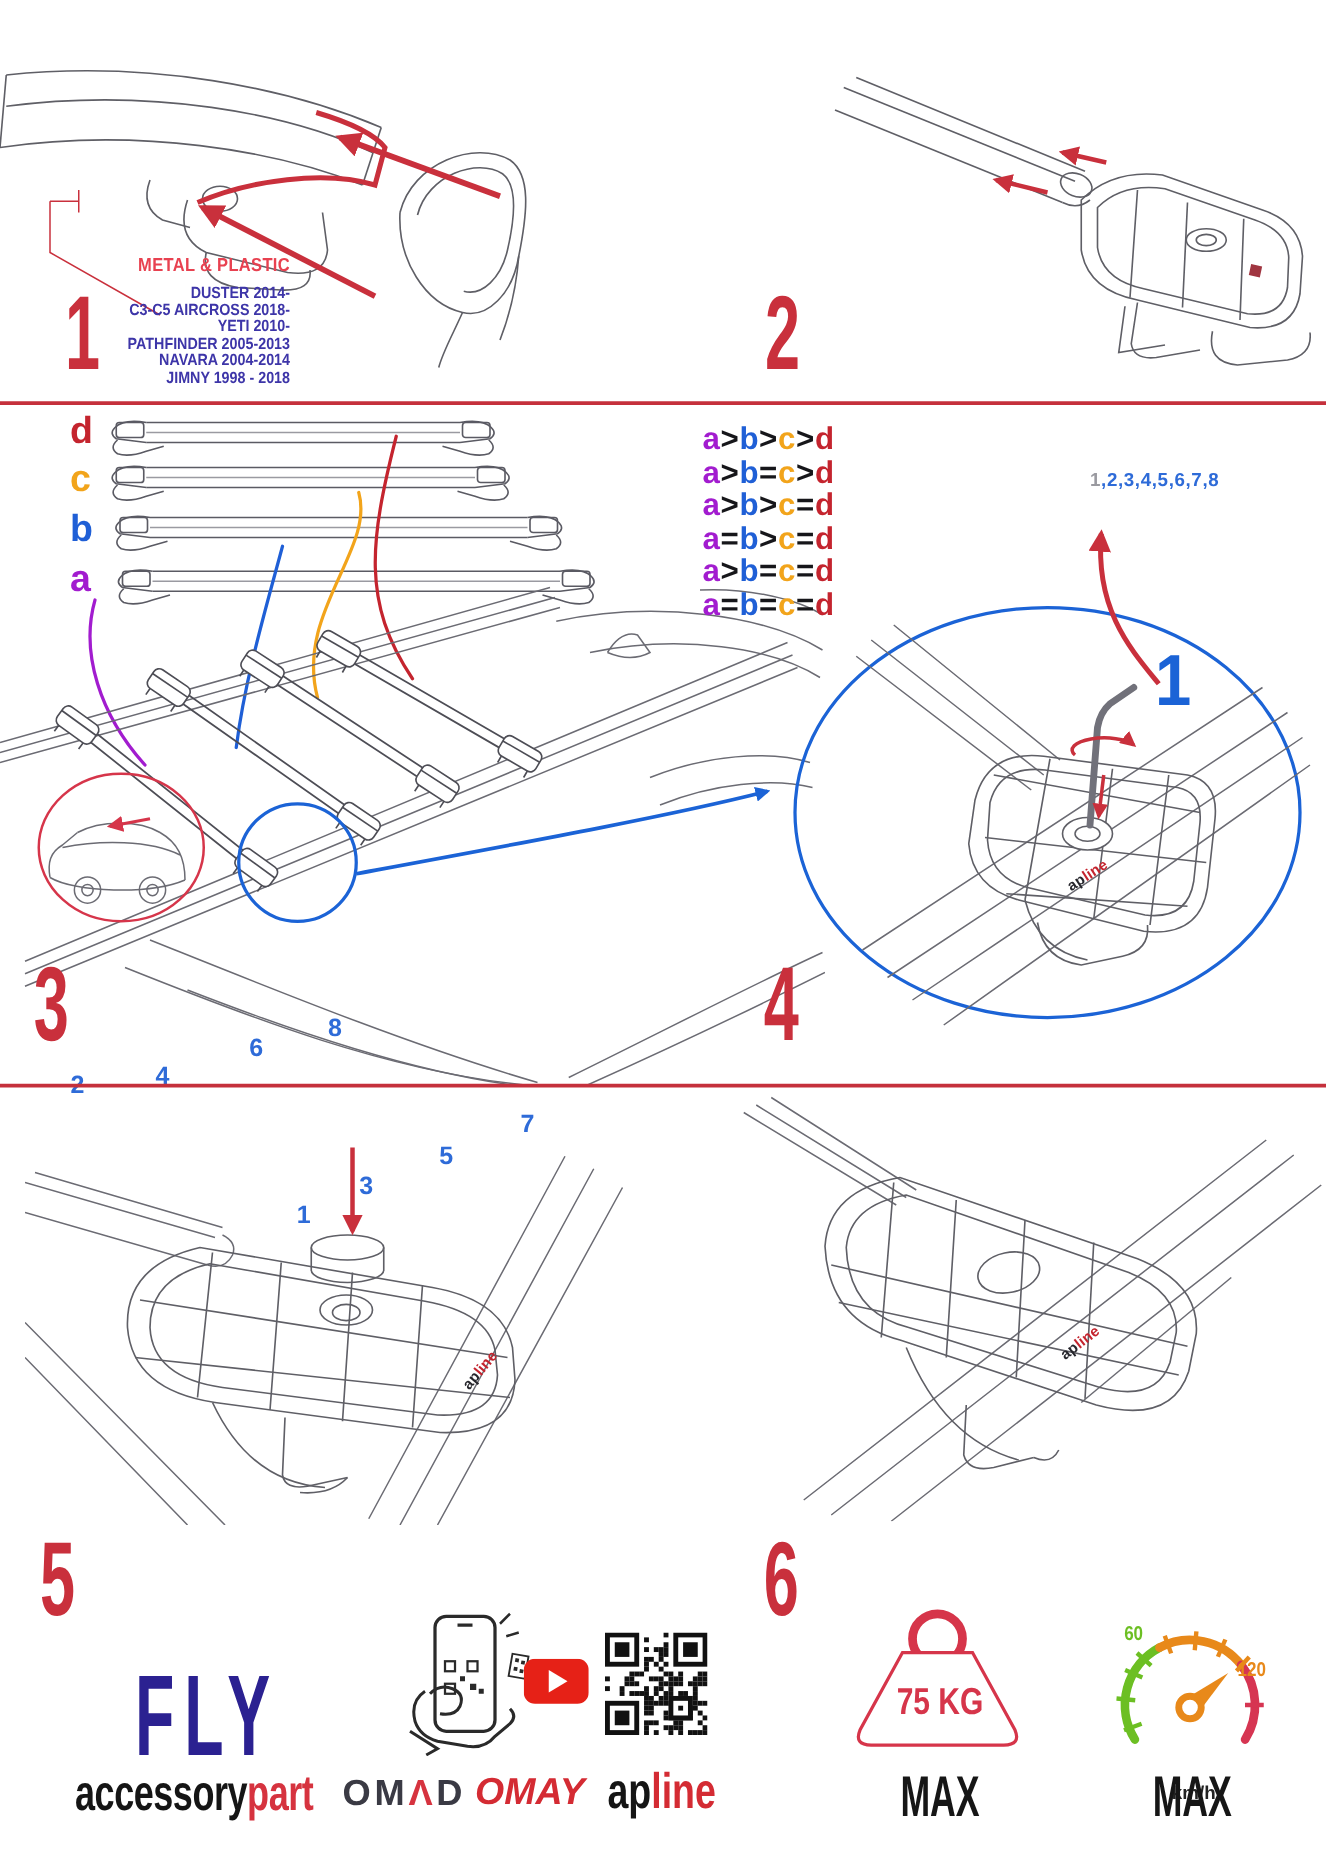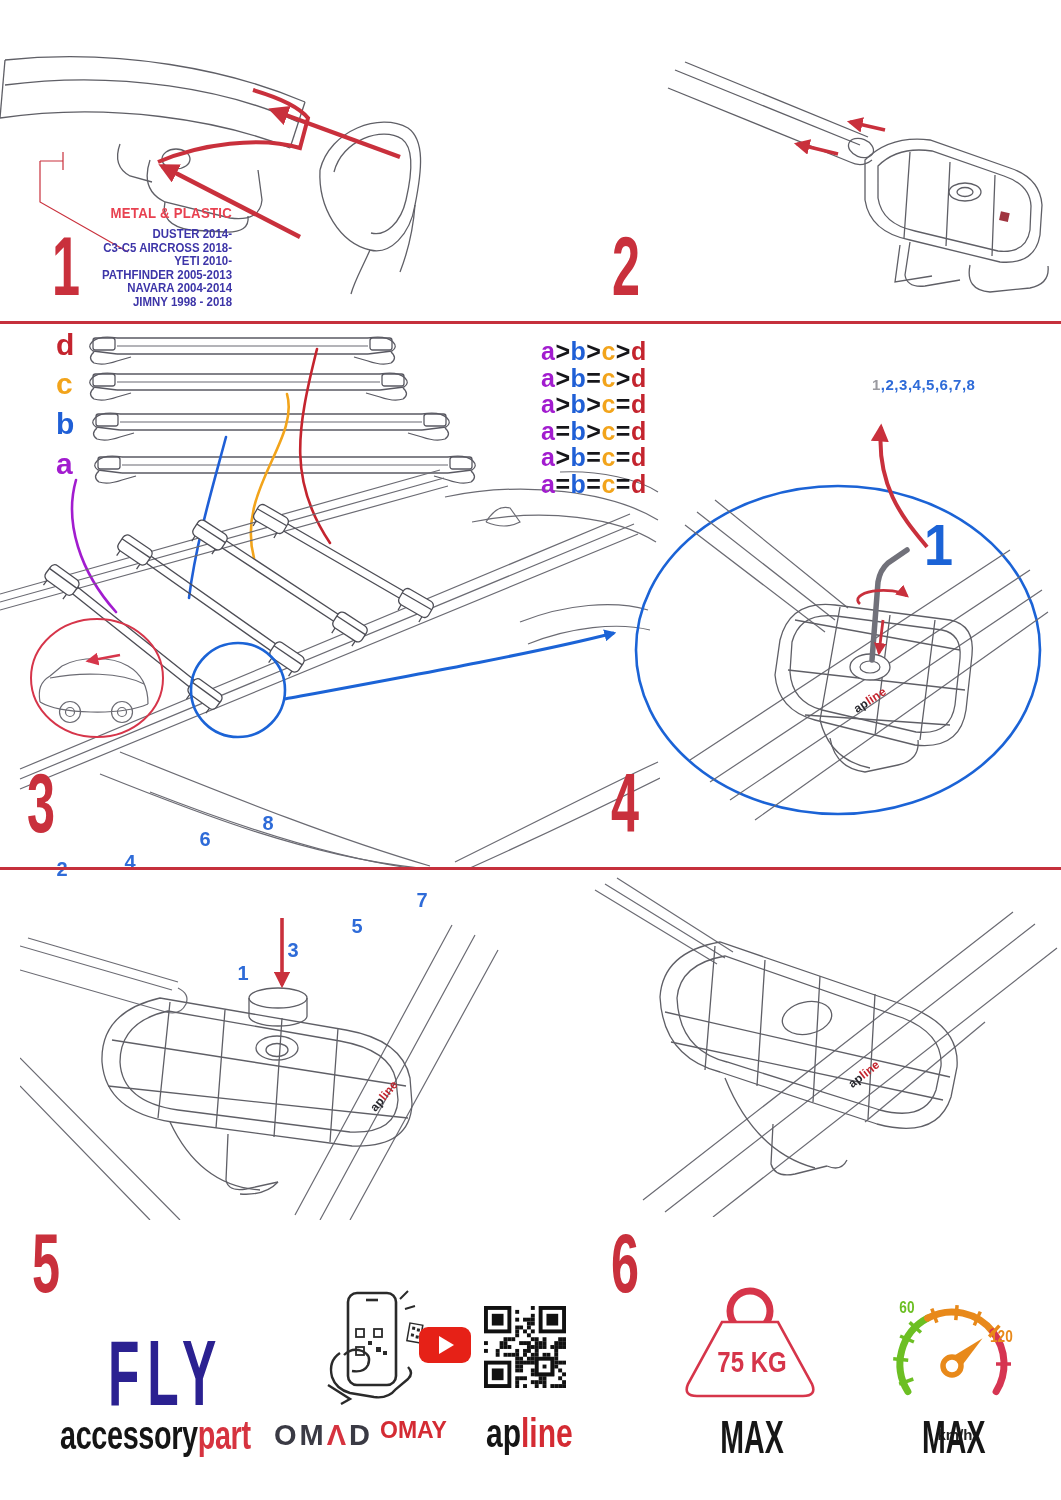--- a/index.html
+++ b/index.html
@@ -5,21 +5,21 @@
   html,body{margin:0;padding:0;background:#ffffff;}
   .page{position:relative;width:1061px;height:1500px;background:#fff;overflow:hidden;
         font-family:"Liberation Sans",sans-serif;padding-left:36px;}
   .abs{position:absolute;}
   .divider{position:absolute;left:0;width:1061px;height:3px;background:#C5303C;}
   .step-num{position:absolute;color:#C9303C;font-weight:700;font-size:84px;line-height:0.8;
             transform:scaleX(0.6);transform-origin:left top;}
   
   .c-a{color:#A21CCF}.c-b{color:#1F5FD6}.c-c{color:#F2A41B}.c-d{color:#C4242E}.c-op{color:#16161a}
   .bar-label{position:absolute;left:56px;font-size:30px;font-weight:700;line-height:1;}
-  .formula-box{position:absolute;left:541px;top:338px;text-align:center;}
+  .formula-box{position:absolute;left:562px;top:338px;text-align:center;}
   .formula{font-size:25px;font-weight:700;line-height:26.5px;letter-spacing:0.5px;}
   .sequence{position:absolute;left:872px;top:376px;font-size:15px;font-weight:700;
             color:#2E6BD8;letter-spacing:0.5px;}
   .seq-first{color:#9A9AA0;}
   .roof-num{position:absolute;font-size:20px;font-weight:700;color:#2E6BD8;
             transform:translate(-50%,-50%);}
   .callout-1{position:absolute;left:924px;top:516px;font-size:58px;font-weight:700;
              color:#1B63D6;line-height:1;transform:scaleX(0.9);transform-origin:left top;}
   .mat-block{position:absolute;left:40px;top:204px;width:192px;text-align:right;
              transform:scaleX(0.88);transform-origin:right top;}
@@ -29,21 +29,21 @@
   .mini-apline .p1{color:#26262c}.mini-apline .p2{color:#C4242E}
   
   .fly{position:absolute;left:108px;top:1332px;font-size:92px;font-weight:700;color:#2B2191;
        line-height:0.9;letter-spacing:14px;transform:scaleX(0.56);transform-origin:left top;}
   .accpart{position:absolute;left:60px;top:1415px;font-size:40px;font-weight:700;line-height:1;
            letter-spacing:-0.5px;transform:scaleX(0.72);transform-origin:left top;white-space:nowrap;}
   .accpart .k1{color:#151515}.accpart .k2{color:#D6333F}
   .omad{position:absolute;left:274px;top:1421px;font-size:29px;font-weight:600;color:#3A3A44;
         letter-spacing:3px;line-height:1;white-space:nowrap;}
   .omad .a{color:#D6333F;}
-  .omay{position:absolute;left:380px;top:1419px;font-size:23px;font-weight:800;
+  .omay{position:absolute;left:380px;top:1419px;font-size:30px;font-weight:800;font-style:italic;
         color:#D42B33;line-height:1;letter-spacing:0;}
   .apline-f{position:absolute;left:486px;top:1413px;font-size:40px;font-weight:700;line-height:1;
             transform:scaleX(0.75);transform-origin:left top;white-space:nowrap;}
   .apline-f .k1{color:#151515}.apline-f .k2{color:#D42B33}
   .kg-label{position:absolute;left:682px;top:1347px;width:140px;text-align:center;font-size:30px;
             font-weight:700;color:#D6354A;transform:scaleX(0.8);line-height:1;}
   .max-w{position:absolute;left:682px;top:1414px;width:140px;text-align:center;font-size:46px;
          font-weight:700;color:#161616;transform:scaleX(0.62);line-height:1;}
   .sp-60{position:absolute;left:898px;top:1300px;font-size:16px;font-weight:700;color:#6CBF23;
          transform:scaleX(0.85);line-height:1;}

